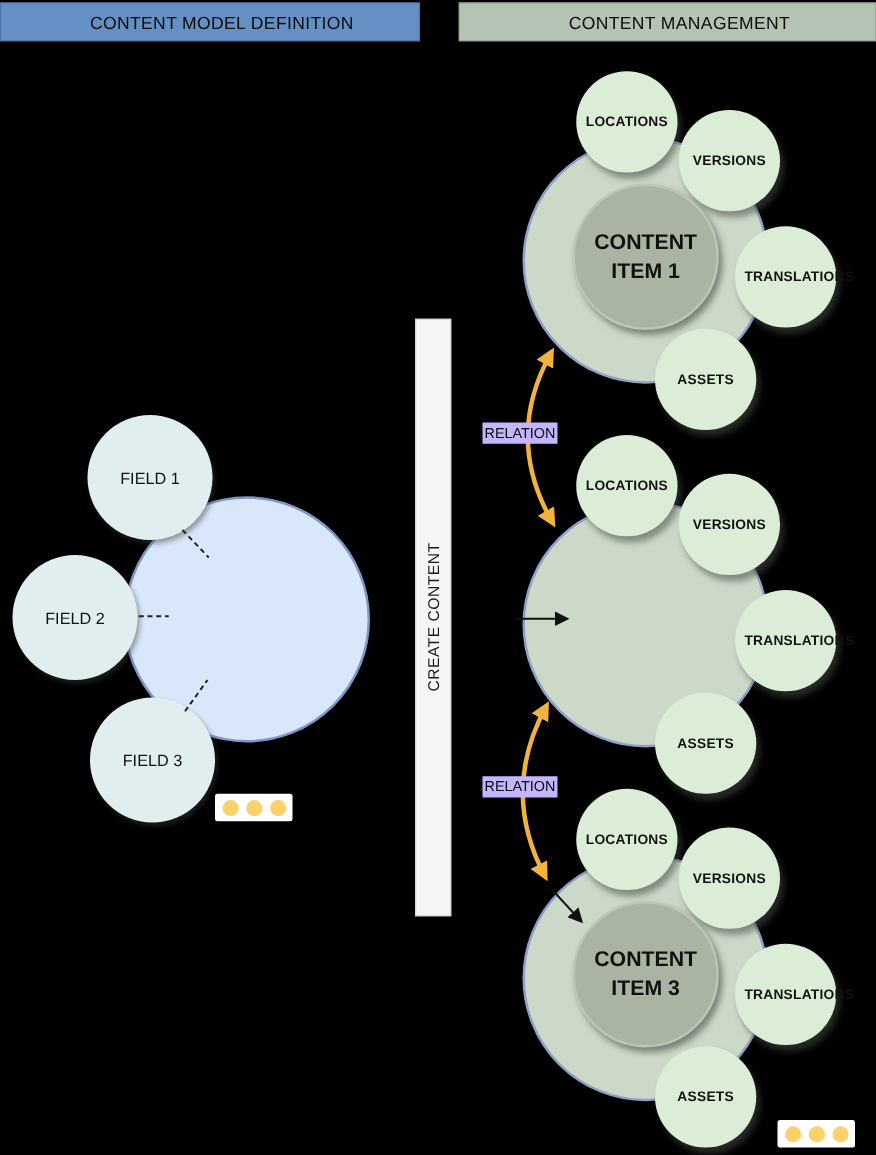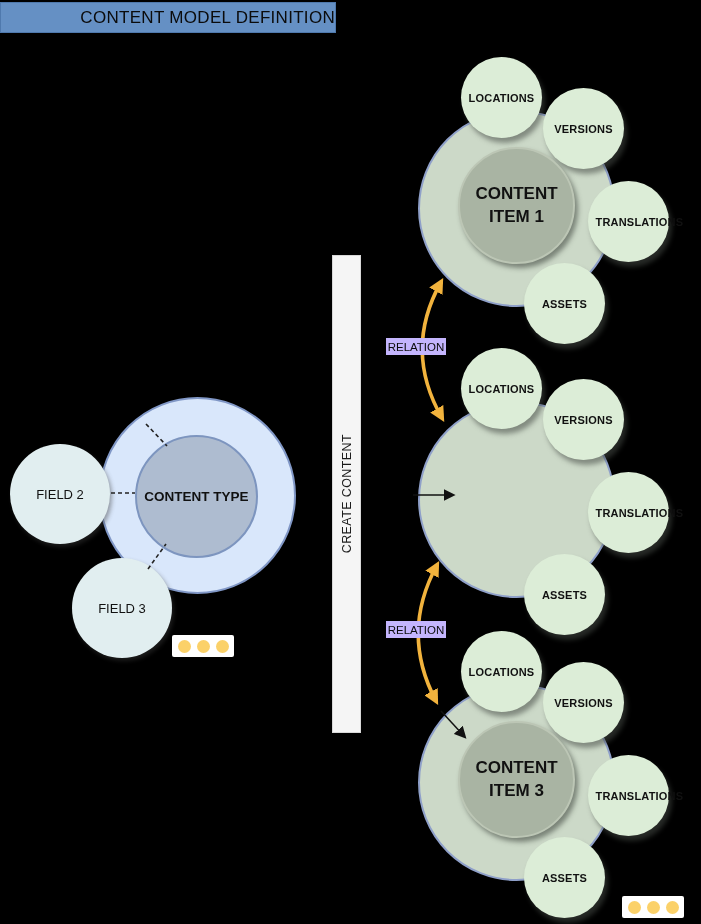--- a/index.html
+++ b/index.html
@@ -1,21 +1,21 @@
 <!DOCTYPE html>
 <html><head>
 <meta charset="utf-8">
 <style>
   html,body{margin:0;padding:0;background:#000;}
   .canvas{position:relative;width:701px;height:924px;background:#000;overflow:hidden;
           font-family:"Liberation Sans",sans-serif;-webkit-font-smoothing:antialiased;}
 
   
-  .bar{position:absolute;top:2px;height:31px;display:flex;align-items:center;justify-content:flex-end;
-       font-size:17px;color:#0b0b0b;letter-spacing:.3px;padding-left:19px;}
+  .bar{position:absolute;top:2px;height:31px;display:flex;align-items:center;justify-content:center;
+       font-size:14px;color:#0b0b0b;letter-spacing:.3px;padding-left:19px;}
   .bar.model{left:0;width:336px;background:#6590c4;border:1px solid #4f79ad;box-sizing:border-box;}
   .bar.mgmt{left:367px;width:334px;background:#b4c3b4;border:1px solid #9aa99a;box-sizing:border-box;}
 
   .circle{position:absolute;border-radius:50%;display:flex;align-items:center;justify-content:center;
           text-align:center;box-sizing:border-box;color:#111;}
 
   
   .ct-outer{left:99px;top:397px;width:197px;height:197px;background:#d9e7fb;border:2px solid #8097c6;}
   .ct-inner{left:135px;top:435px;width:123px;height:123px;background:#aebcd0;border:2px solid #7d95bf;
             font-weight:bold;font-size:13.5px;white-space:nowrap;}
@@ -56,30 +56,33 @@
   .rel1{left:386px;top:338px;} .rel2{left:386px;top:621px;}
 </style>
 </head>
 <body>
 
 <div class="canvas">
 
   <div class="bar model">
     <span>CONTENT MODEL DEFINITION</span>
   </div>
+  <div class="bar mgmt">
+    <span>CONTENT MANAGEMENT</span>
+  </div>
 
   <div class="circle ct-outer"></div>
+  <div class="circle field f1">
+    <span class="lbl">FIELD 1</span>
+  </div>
   <div class="circle field f2">
     <span class="lbl">FIELD 2</span>
   </div>
   <div class="circle field f3">
     <span class="lbl">FIELD 3</span>
-  </div>
-  <div class="circle ct-inner">
-    <span class="lbl">CONTENT TYPE</span>
   </div>
   <div class="dots dots-left">
     <span class="dot"></span>
     <span class="dot"></span>
     <span class="dot"></span>
   </div>
 
   <div class="create-bar">
     <span>CREATE CONTENT</span>
   </div>

